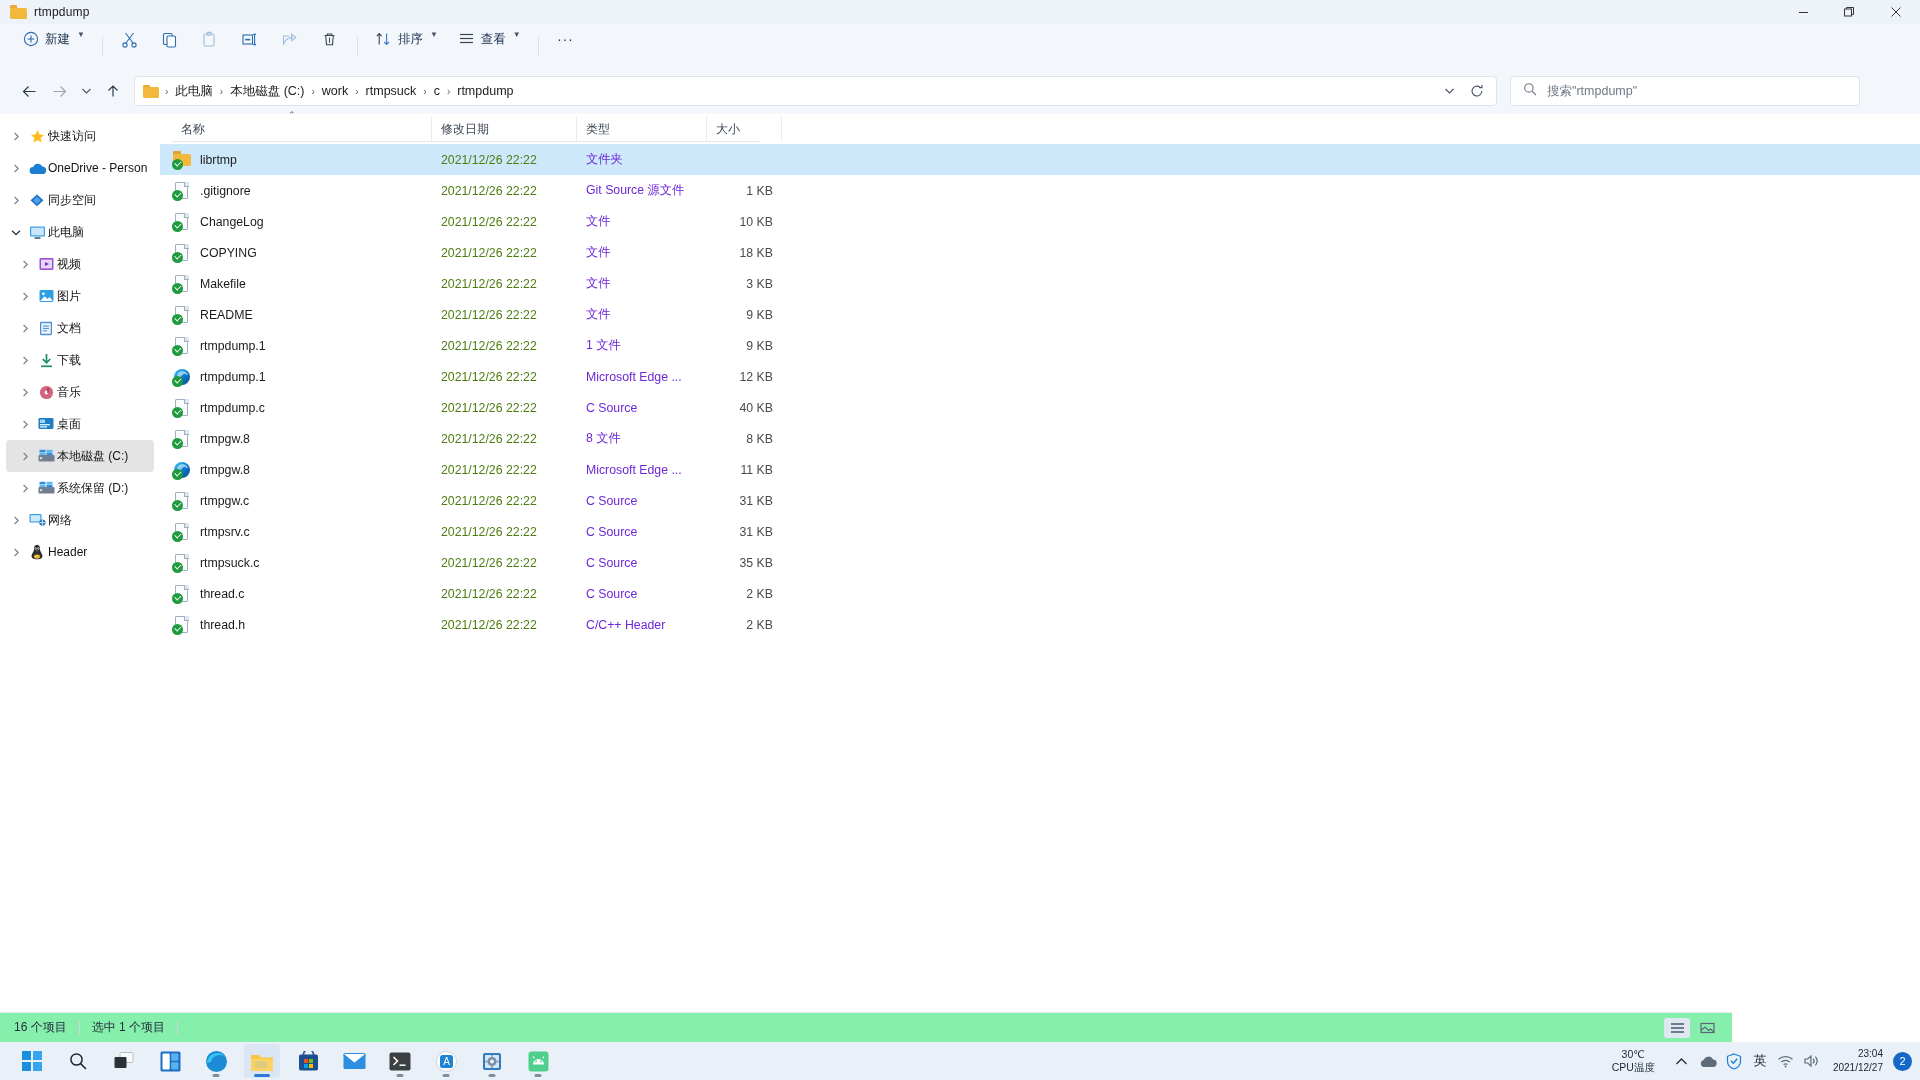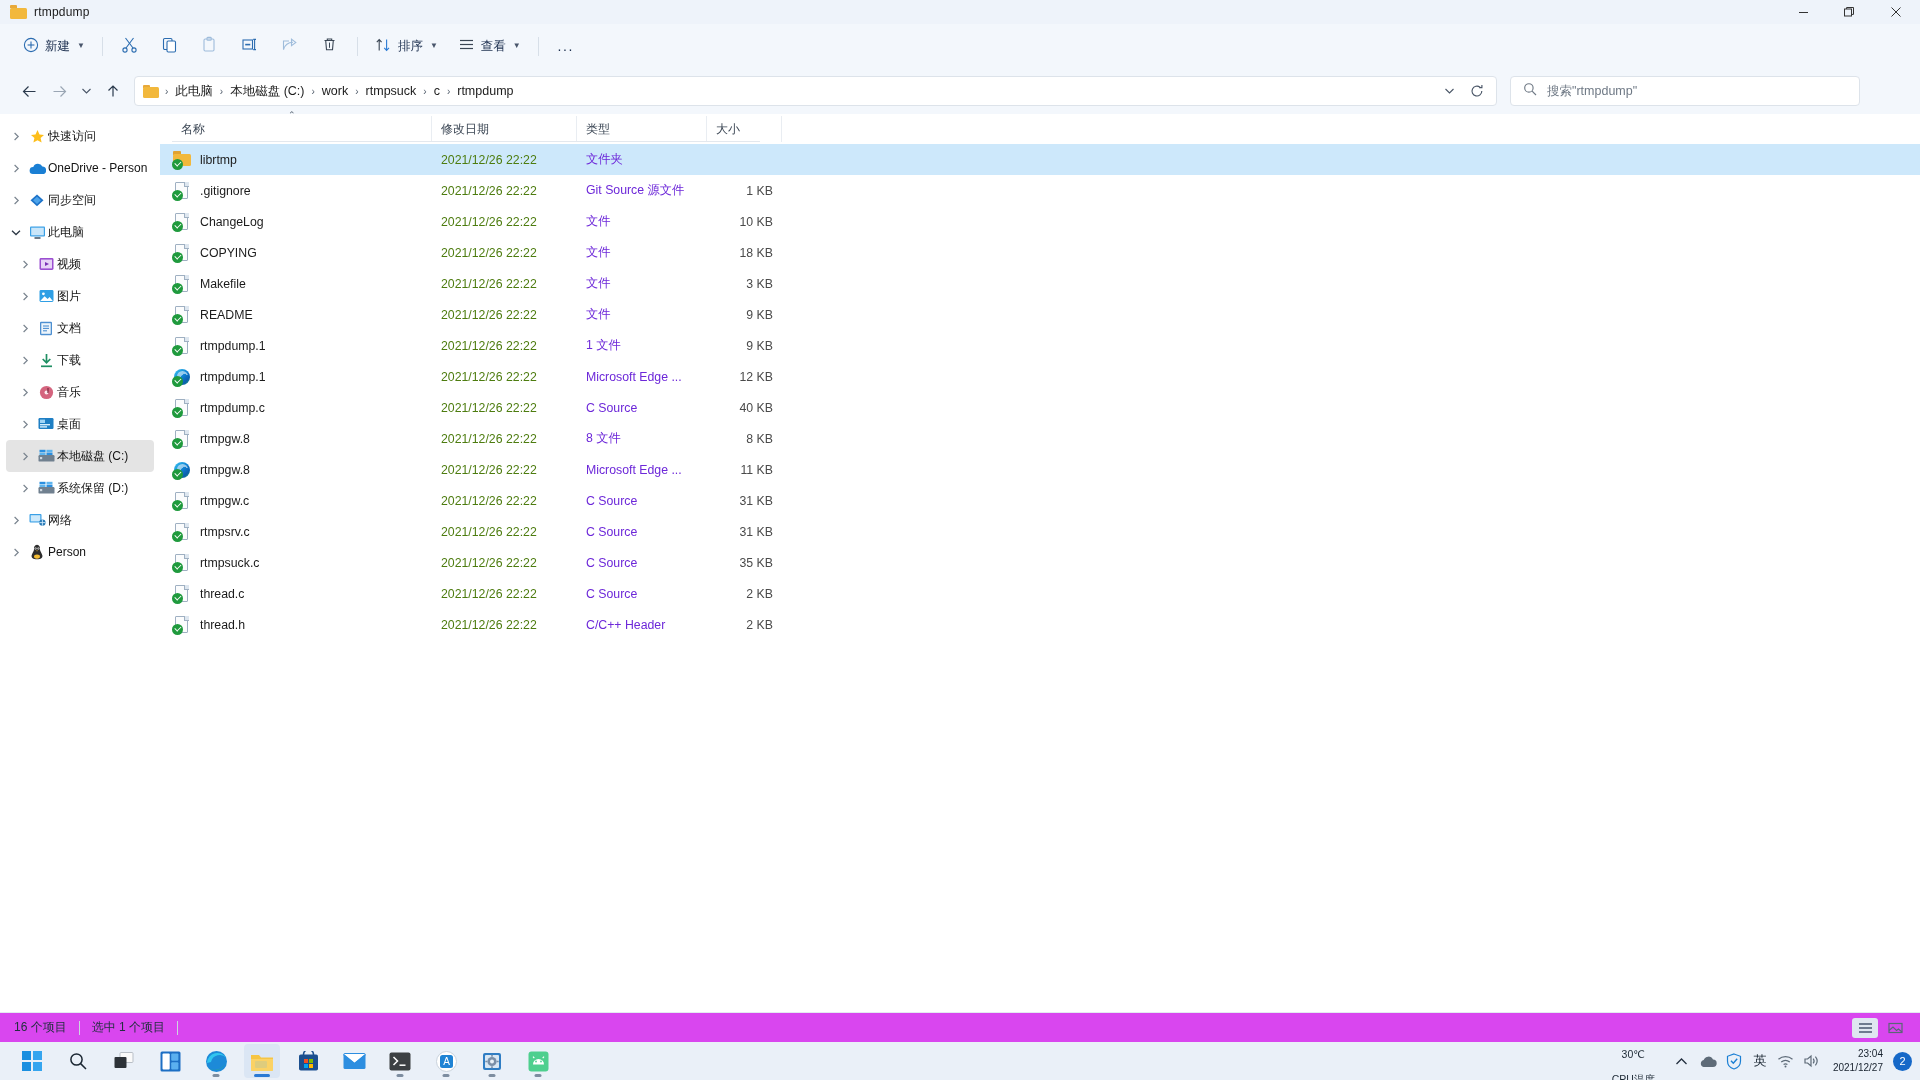--- a/index.html
+++ b/index.html
@@ -36,21 +36,21 @@
   .winbtn:last-child { width: 48px; }
   .winbtn svg { display: block; }
 
   
   .toolbar {
     position: absolute; top: 24px; left: 0; width: 1920px; height: 44px;
     background: #f3f7fc;
     display: flex; align-items: center; padding-left: 14px; gap: 2px;
   }
   .tb-item {
-    height: 31px; display: flex; align-items: center; gap: 6px;
+    height: 31px; display: flex; gap: 6px;
     padding: 0 9px; border-radius: 4px; color: #1d3050; font-size: 12.5px;
     white-space: nowrap;
   }
   .tb-icon-only { width: 38px; justify-content: center; padding: 0; }
   .tb-sep { width: 1px; height: 19px; background: #d7dfe8; margin: 0 6px; }
   .chev { font-size: 8px; color: #49566b; margin-left: 1px; line-height: 1; }
   .tb-item.disabled { opacity: .42; }
   .dots { letter-spacing: 1.6px; font-size: 14px; color: #1d3050; line-height: 10px; }
 
   
@@ -162,22 +162,22 @@
     position: absolute; left: 1px; top: 1px; width: 16px; height: 16px; border-radius: 50%;
     background: linear-gradient(135deg, #3ec7f0 0%, #1186d6 45%, #0b5fb0 75%, #19a36b 100%);
   }
   .edgeico::after {
     content: ""; position: absolute; left: 3px; top: 2px; width: 11px; height: 11px;
     border-radius: 50%; background: radial-gradient(circle at 70% 70%, rgba(255,255,255,.0) 40%, rgba(255,255,255,.55) 42%);
   }
 
   
   .statusbar {
-    position: absolute; top: 1012px; left: 0; width: 1920px; height: 30px;
-    background: #d946ef; border-top: 1px solid #e4eaf1;
+    position: absolute; top: 1012px; left: 0; width: 1732px; height: 30px;
+    background: #86efac; border-top: 1px solid #e4eaf1;
     display: flex; align-items: center; padding-left: 14px; gap: 0;
   }
   .st-txt { font-size: 12px; color: #22303f; padding-right: 12px; }
   .st-div { width: 1px; height: 14px; background: #ccd5de; margin-right: 12px; }
   .viewtoggles { position: absolute; right: 12px; display: flex; gap: 4px; align-items: center; }
   .vt {
     width: 26px; height: 20px; display: flex; align-items: center; justify-content: center;
     border-radius: 3px;
   }
   .vt.active { background: #dfe7f0; }
@@ -187,21 +187,21 @@
     position: absolute; top: 1042px; left: 0; width: 1920px; height: 38px;
     background: #eaf0f8; display: flex; align-items: center;
   }
   .tb-icons { display: flex; align-items: center; gap: 10px; margin-left: 14px; }
   .tbi { width: 36px; height: 34px; position: relative; display: flex; align-items: center; justify-content: center; border-radius: 4px; }
   .tbi.open { background: #dbe6f4; }
   .dotind { position: absolute; bottom: 1px; left: 50%; transform: translateX(-50%); width: 7px; height: 2.6px; border-radius: 2px; background: #7d8da0; }
   .dotind.act { width: 16px; background: #2b79d4; }
   .tray { position: absolute; right: 0; height: 38px; display: flex; align-items: center; gap: 0; padding-right: 8px; }
   .cpu { display: flex; flex-direction: column; align-items: center; line-height: 13px; margin-right: 14px; }
-  .cpu span { font-size: 10.5px; color: #1b2733; margin-top: 12px; }
+  .cpu span { font-size: 10.5px; color: #1b2733; }
   .tray-ic { width: 26px; height: 30px; display: flex; align-items: center; justify-content: center; color: #243140; font-size: 12px; }
   .clock { display: flex; flex-direction: column; align-items: flex-end; line-height: 14px; margin: 0 10px 0 8px; }
   .clock span { font-size: 10px; color: #18222e; }
   .notif { width: 19px; height: 19px; border-radius: 50%; background: #1668c8; color: #fff; font-size: 11px; display: flex; align-items: center; justify-content: center; }
 </style>
 </head>
 <body>
 
 <div id="app">
 
@@ -619,21 +619,21 @@
           <svg width="14" height="16" viewBox="0 0 14 16">
             <path d="M7 0.8 C9.4 0.8 10.2 3 10 5.4 C9.9 7 12 9.2 12.4 11.6 C12.8 14 11 15.3 7 15.3 C3 15.3 1.2 14 1.6 11.6 C2 9.2 4.1 7 4 5.4 C3.8 3 4.6 0.8 7 0.8 Z" fill="#2e2e2e"></path>
             <ellipse cx="7" cy="12.6" rx="3" ry="2.1" fill="#f5bd34"></ellipse>
             <circle cx="5.6" cy="4.6" r="1.1" fill="#fff"></circle>
             <circle cx="8.4" cy="4.6" r="1.1" fill="#fff"></circle>
             <circle cx="5.7" cy="4.8" r=".55" fill="#111"></circle>
             <circle cx="8.3" cy="4.8" r=".55" fill="#111"></circle>
             <path d="M6.1 6.6 L7 7.5 L7.9 6.6 Z" fill="#f5bd34"></path>
           </svg>
         </div>
-        <div class="nav-lbl">Person</div>
+        <div class="nav-lbl">Header</div>
       </div>
     </div>
 
   <div class="pane">
     <div class="colhdr">
       <div class="col col-name">
         <span class="sortcaret">⌃</span>
         <span>名称</span>
       </div>
       <div class="col col-date">

